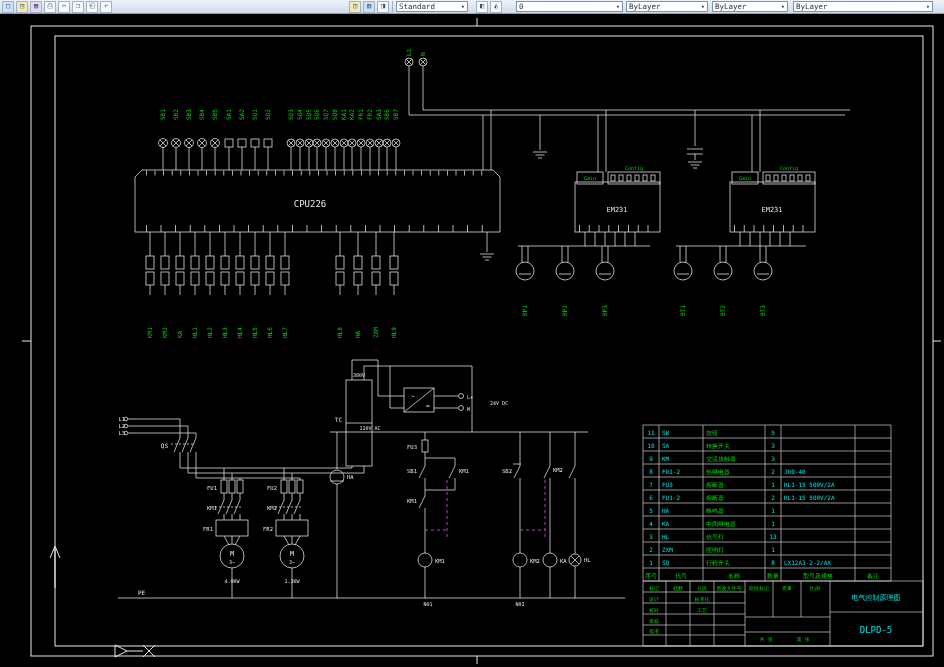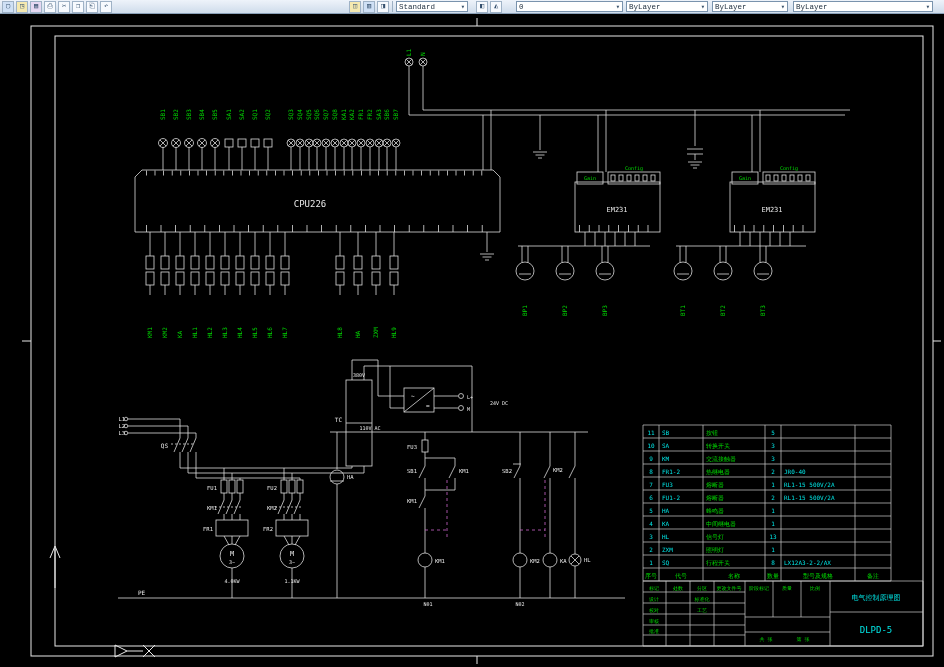--- a/index.html
+++ b/index.html
@@ -10,21 +10,21 @@
   .g{fill:#00dc00;} .w{fill:#e8e8e8;} .c{fill:#00e5e5;}
   
   #toolbar{position:absolute;left:0;top:0;width:944px;height:13px;z-index:5;
            background:linear-gradient(#eef3fa,#cfdceb);border-bottom:1px solid #8aa0b8;
            display:flex;align-items:center;font-size:8px;color:#222;}
   .tbicon{width:10px;height:10px;margin-left:2px;border:1px solid #9fb2c6;background:#f7fafe;
           font-size:7px;line-height:9px;text-align:center;color:#35506e;flex:none;}
   .tbicon.y{background:#f5e9b0;} .tbicon.b{background:#cfe0f5;} .tbicon.p{background:#e6d8f2;}
   .tbsep{width:1px;height:11px;background:#9db0c4;margin:0 3px;flex:none;}
   .combo{height:11px;background:#fff;border:1px solid #7a93ad;display:flex;align-items:center;
-         justify-content:space-between;padding:0 2px;box-sizing:border-box;flex:none;font-family:Liberation Mono, monospace;}
+         justify-content:space-between;padding:0 2px;box-sizing:border-box;flex:none;}
   .combo .cval{font-size:7.5px;color:#1c2c3c;white-space:nowrap;overflow:hidden;}
   .combo .arr{font-size:7px;color:#3b546e;margin-left:2px;}
   .sp{flex:none;}
 </style>
 </head>
 <body>
 
 <div id="stage">
 
   <div id="toolbar">

